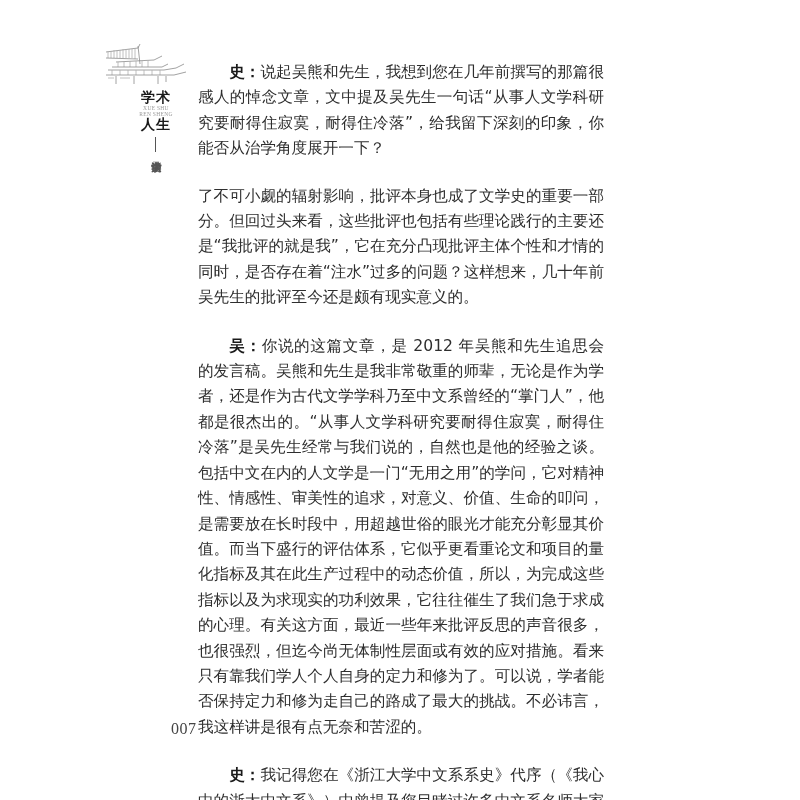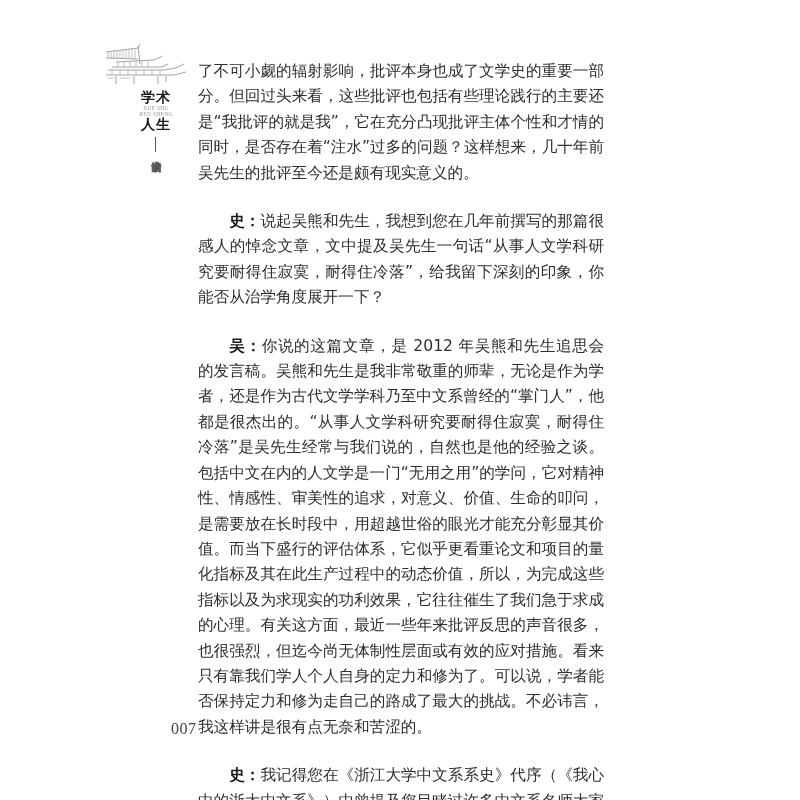--- a/index.html
+++ b/index.html
@@ -141,25 +141,25 @@
     <div class="series-pinyin">XUE SHU</div>
     <div class="series-pinyin">REN SHENG</div>
     <div class="series-title">人生</div>
   </div>
 
   <div class="series-rule"></div>
 
   <div class="series-subtitle">浙大中文学者访谈录</div>
 
   <div class="main-text">
+    <p class="para indent">
+      <span class="speaker">史：</span><span>说起吴熊和先生，我想到您在几年前撰写的那篇很感人的悼念文章，文中提及吴先生一句话“从事人文学科研究要耐得住寂寞，耐得住冷落”，给我留下深刻的印象，你能否从治学角度展开一下？</span>
+    </p>
     <p class="para">
       <span>了不可小觑的辐射影响，批评本身也成了文学史的重要一部分。但回过头来看，这些批评也包括有些理论践行的主要还是“我批评的就是我”，它在充分凸现批评主体个性和才情的同时，是否存在着“注水”过多的问题？这样想来，几十年前吴先生的批评至今还是颇有现实意义的。</span>
-    </p>
-    <p class="para indent">
-      <span class="speaker">史：</span><span>说起吴熊和先生，我想到您在几年前撰写的那篇很感人的悼念文章，文中提及吴先生一句话“从事人文学科研究要耐得住寂寞，耐得住冷落”，给我留下深刻的印象，你能否从治学角度展开一下？</span>
     </p>
     <p class="para indent">
       <span class="speaker">吴：</span><span>你说的这篇文章，是 2012 年吴熊和先生追思会的发言稿。吴熊和先生是我非常敬重的师辈，无论是作为学者，还是作为古代文学学科乃至中文系曾经的“掌门人”，他都是很杰出的。“从事人文学科研究要耐得住寂寞，耐得住冷落”是吴先生经常与我们说的，自然也是他的经验之谈。包括中文在内的人文学是一门“无用之用”的学问，它对精神性、情感性、审美性的追求，对意义、价值、生命的叩问，是需要放在长时段中，用超越世俗的眼光才能充分彰显其价值。而当下盛行的评估体系，它似乎更看重论文和项目的量化指标及其在此生产过程中的动态价值，所以，为完成这些指标以及为求现实的功利效果，它往往催生了我们急于求成的心理。有关这方面，最近一些年来批评反思的声音很多，也很强烈，但迄今尚无体制性层面或有效的应对措施。看来只有靠我们学人个人自身的定力和修为了。可以说，学者能否保持定力和修为走自己的路成了最大的挑战。不必讳言，我这样讲是很有点无奈和苦涩的。</span>
     </p>
     <p class="para indent">
       <span class="speaker">史：</span><span>我记得您在《浙江大学中文系系史》代序（《我心中的浙大中文系》）中曾提及您目睹过许多中文系名师大家的风采，并有幸向他们讨教，获益</span>
     </p>
   </div>
 
   <div class="page-number">007</div>

